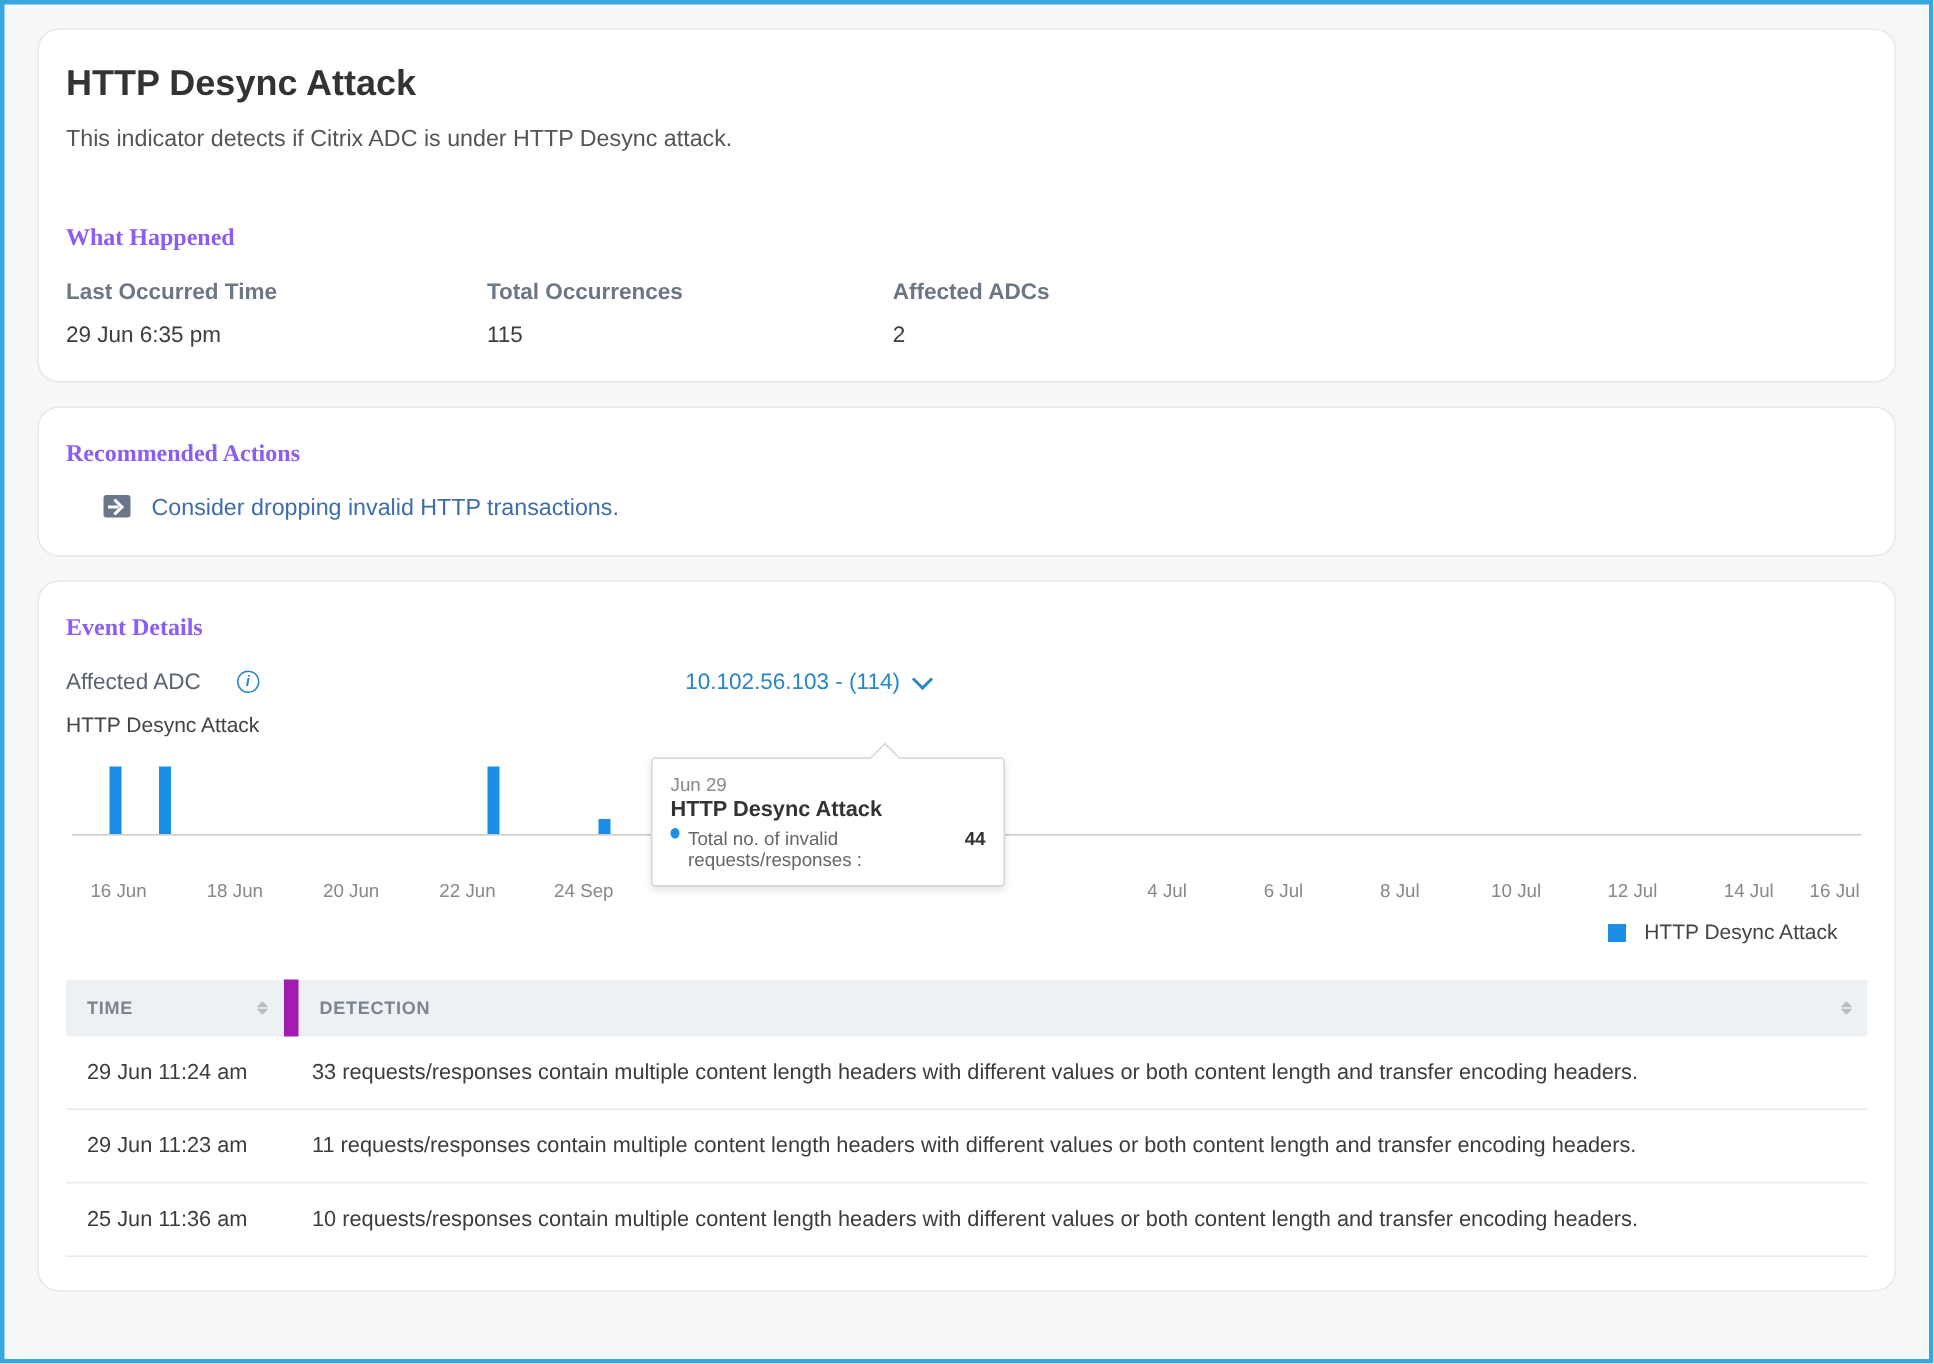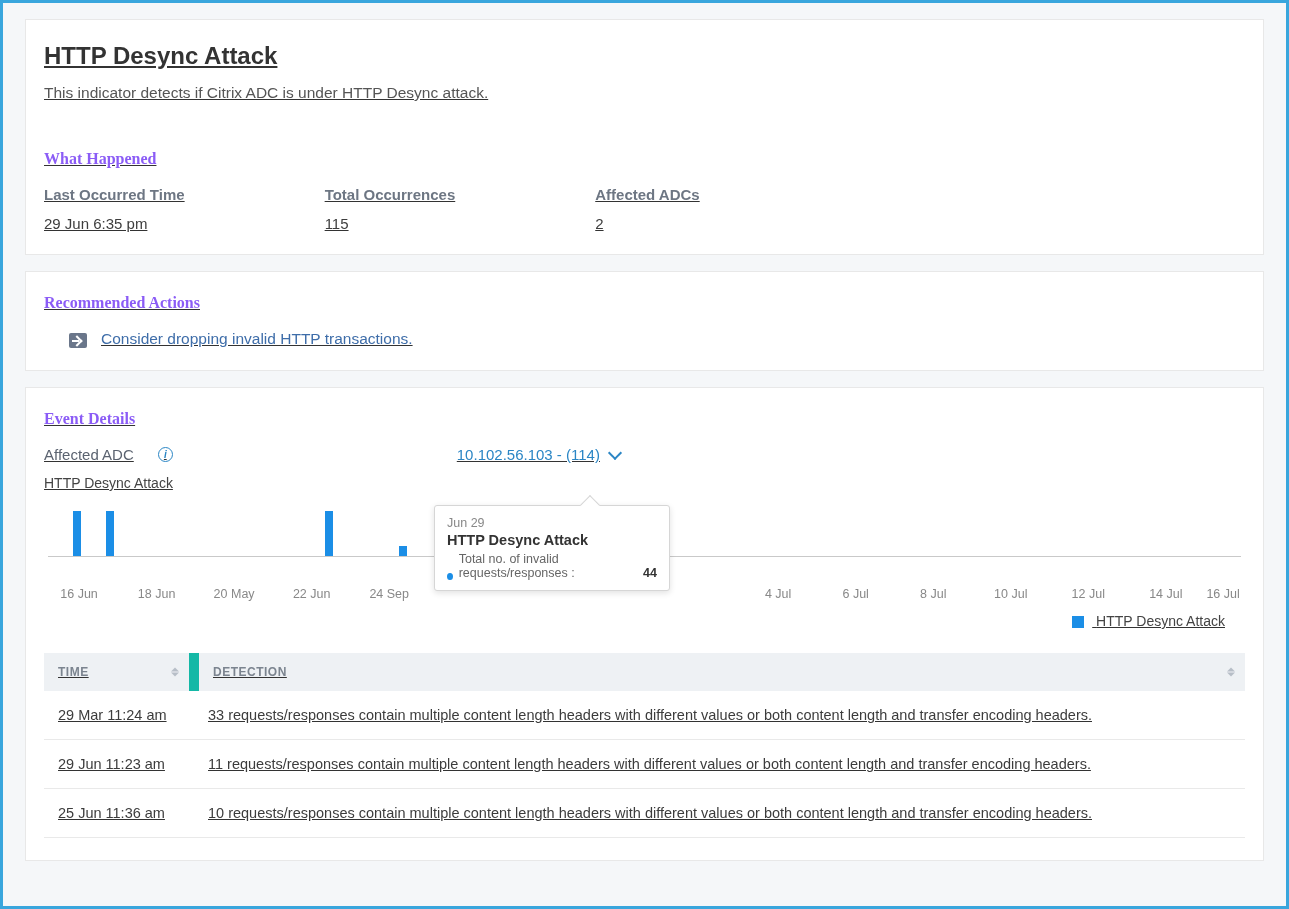--- a/index.html
+++ b/index.html
@@ -1,52 +1,52 @@
 <!DOCTYPE html>
 <html><head>
 <meta charset="utf-8">
 <style>
   * { box-sizing: border-box; margin: 0; padding: 0; }
   html, body { font-family: "Segoe UI", Arial, sans-serif; background:#f5f7f9; color:#333; }
   .frame { width:1289px; height:909px; border:3px solid #39a6dd; background:#f5f7f9; overflow:hidden; }
-  .card { background:#ffffff; margin:16px 22px; border:1px solid #e8e8e8; border-radius:0; padding:22px 18px;text-decoration:underline; }
+  .card { background:#ffffff; margin:16px 22px; border:1px solid #e8e8e8; border-radius:14px; padding:22px 18px; }
   .section-gap { margin-top:14px; }
   h1.title { font-size:24px; font-weight:700; color:#333; margin-bottom:14px; }
   .desc { font-size:15.5px; color:#555; }
   h2.sub { font-size:16px; font-weight:700; color:#8b5cf6; font-family: Georgia, "Times New Roman", serif; margin-bottom:18px;}
   .stats-row { display:flex; gap:140px; margin-top:6px; }
   .stat-label { font-size:15px; color:#6d7683; font-weight:600; margin-bottom:12px; }
   .stat-value { font-size:15px; color:#3d3d3d; }
-  .rec-row { display:flex; align-items:flex-end; gap:14px; margin-top:8px;padding-left:25px; }
+  .rec-row { display:flex; align-items:flex-start; gap:14px; margin-top:8px;padding-left:25px; }
   .rec-icon { width:18px; height:15px; background:#6a768a; border-radius:2px; position:relative; display:flex; align-items:center; justify-content:center; }
   .rec-icon::after { content:""; position:absolute; width:6px; height:6px; border-right:2px solid #fff; border-top:2px solid #fff; transform:rotate(45deg); left:4px; }
   .rec-icon::before { content:""; position:absolute; width:7px; height:2px; background:#fff; left:3px; }
   .rec-text { font-size:15.5px; color:#3e6da9; }
   .affected-row { display:flex; align-items:center; gap:24px; margin:18px 0 12px 0; }
   .affected-label { font-size:15px; color:#5b6370; }
   .info-icon { width:15px; height:15px; border:1.5px solid #2b86c5; border-radius:50%; display:flex; align-items:center; justify-content:center; font-size:10px; color:#2b86c5; font-style:italic; font-weight:bold; }
   .dropdown { margin-left:260px; color:#2b86c5; font-size:15px; font-weight:500; display:flex; align-items:center; gap:10px; cursor:pointer;}
   .chev-down { width:10px; height:10px; border-right:2px solid #2b86c5; border-bottom:2px solid #2b86c5; transform:rotate(45deg); margin-top:-4px; }
   .chart-title { font-size:14px; color:#444; margin-bottom:6px; }
   .chart-area { position:relative; height:60px; border-bottom:1px solid #c9c9c9; margin:0 4px 28px 4px; }
   .tick-row { position:relative; height:20px; margin:0 4px; display:flex; color:#888; font-size:12.5px; }
   .tick { position:absolute; transform:translateX(-50%); top:2px; white-space:nowrap; }
   .bar { position:absolute; bottom:0; width:8px; background:#1b8ee6; }
   .tooltip { position:absolute; width:236px; background:#fff; border:1px solid #d6d6d6; border-radius:3px; box-shadow:0 2px 6px rgba(0,0,0,.12); padding:10px 12px; top:8px; left:386px; z-index:5; }
   .tooltip-arrow { position:absolute; width:14px; height:14px; background:#fff; border-left:1px solid #d6d6d6; border-top:1px solid #d6d6d6; transform:rotate(45deg); top:-8px; left:148px; }
   .tt-date { font-size:12.5px; color:#888; margin-bottom:2px; }
   .tt-title { font-size:14.5px; font-weight:700; color:#333; margin-bottom:4px; }
-  .tt-row { font-size:12.5px; color:#666; display:flex; align-items:flex-end; gap:6px;}
+  .tt-row { font-size:12.5px; color:#666; display:flex; align-items:flex-start; gap:6px;}
   .dot { width:7px; height:7px; border-radius:50%; background:#1b8ee6; display:inline-block; }
   .tt-val { font-weight:700; color:#333; }
   .legend { text-align:right; margin:8px 20px 0 0; font-size:14px; color:#444; }
   .legend-sq { display:inline-block; width:12px; height:12px; background:#1b8ee6; vertical-align:middle; margin-right:8px;}
   table.events { width:100%; border-collapse:collapse; margin-top:24px; }
   table.events thead th { background:#eef1f4; color:#7b848f; font-size:12px; font-weight:600; text-align:left; padding:12px 14px; letter-spacing:.5px; position:relative;}
-  table.events thead th.time-col { border-right:10px solid #14b8a6; width:150px; }
+  table.events thead th.time-col { border-right:10px solid #a21caf; width:150px; }
   .sort-arrows { position:absolute; right:10px; top:50%; transform:translateY(-50%); display:flex; flex-direction:column; gap:1px;}
   .arrow-up,.arrow-down { width:0;height:0;border-left:4px solid transparent;border-right:4px solid transparent;}
   .arrow-up{border-bottom:4px solid #b7bec7;}
   .arrow-down{border-top:4px solid #b7bec7;}
   table.events td { font-size:14.5px; color:#3c3c3c; padding:16px 14px; border-bottom:1px solid #e9e9e9;}
   .event-card h2.sub { margin-bottom:4px; }
 </style>
 </head>
 <body>
 
@@ -110,21 +110,21 @@
           <span class="dot"></span>
           <span>Total no. of invalid requests/responses :</span>
           <span class="tt-val">44</span>
         </div>
       </div>
     </div>
 
     <div class="tick-row">
       <span class="tick" style="left:2.6%">16 Jun</span>
       <span class="tick" style="left:9.1%">18 Jun</span>
-      <span class="tick" style="left:15.6%">20 May</span>
+      <span class="tick" style="left:15.6%">20 Jun</span>
       <span class="tick" style="left:22.1%">22 Jun</span>
       <span class="tick" style="left:28.6%">24 Sep</span>
       <span class="tick" style="left:61.2%">4 Jul</span>
       <span class="tick" style="left:67.7%">6 Jul</span>
       <span class="tick" style="left:74.2%">8 Jul</span>
       <span class="tick" style="left:80.7%">10 Jul</span>
       <span class="tick" style="left:87.2%">12 Jul</span>
       <span class="tick" style="left:93.7%">14 Jul</span>
       <span class="tick" style="left:98.5%">16 Jul</span>
     </div>
@@ -148,21 +148,21 @@
             <span>DETECTION</span>
             <span class="sort-arrows">
                 <span class="arrow-up"></span>
                 <span class="arrow-down"></span>
               </span>
           </th>
         </tr>
       </thead>
       <tbody>
         <tr>
-          <td>29 Mar 11:24 am</td>
+          <td>29 Jun 11:24 am</td>
           <td>33 requests/responses contain multiple content length headers with different values or both content length and transfer encoding headers.</td>
         </tr>
         <tr>
           <td>29 Jun 11:23 am</td>
           <td>11 requests/responses contain multiple content length headers with different values or both content length and transfer encoding headers.</td>
         </tr>
         <tr>
           <td>25 Jun 11:36 am</td>
           <td>10 requests/responses contain multiple content length headers with different values or both content length and transfer encoding headers.</td>
         </tr>

